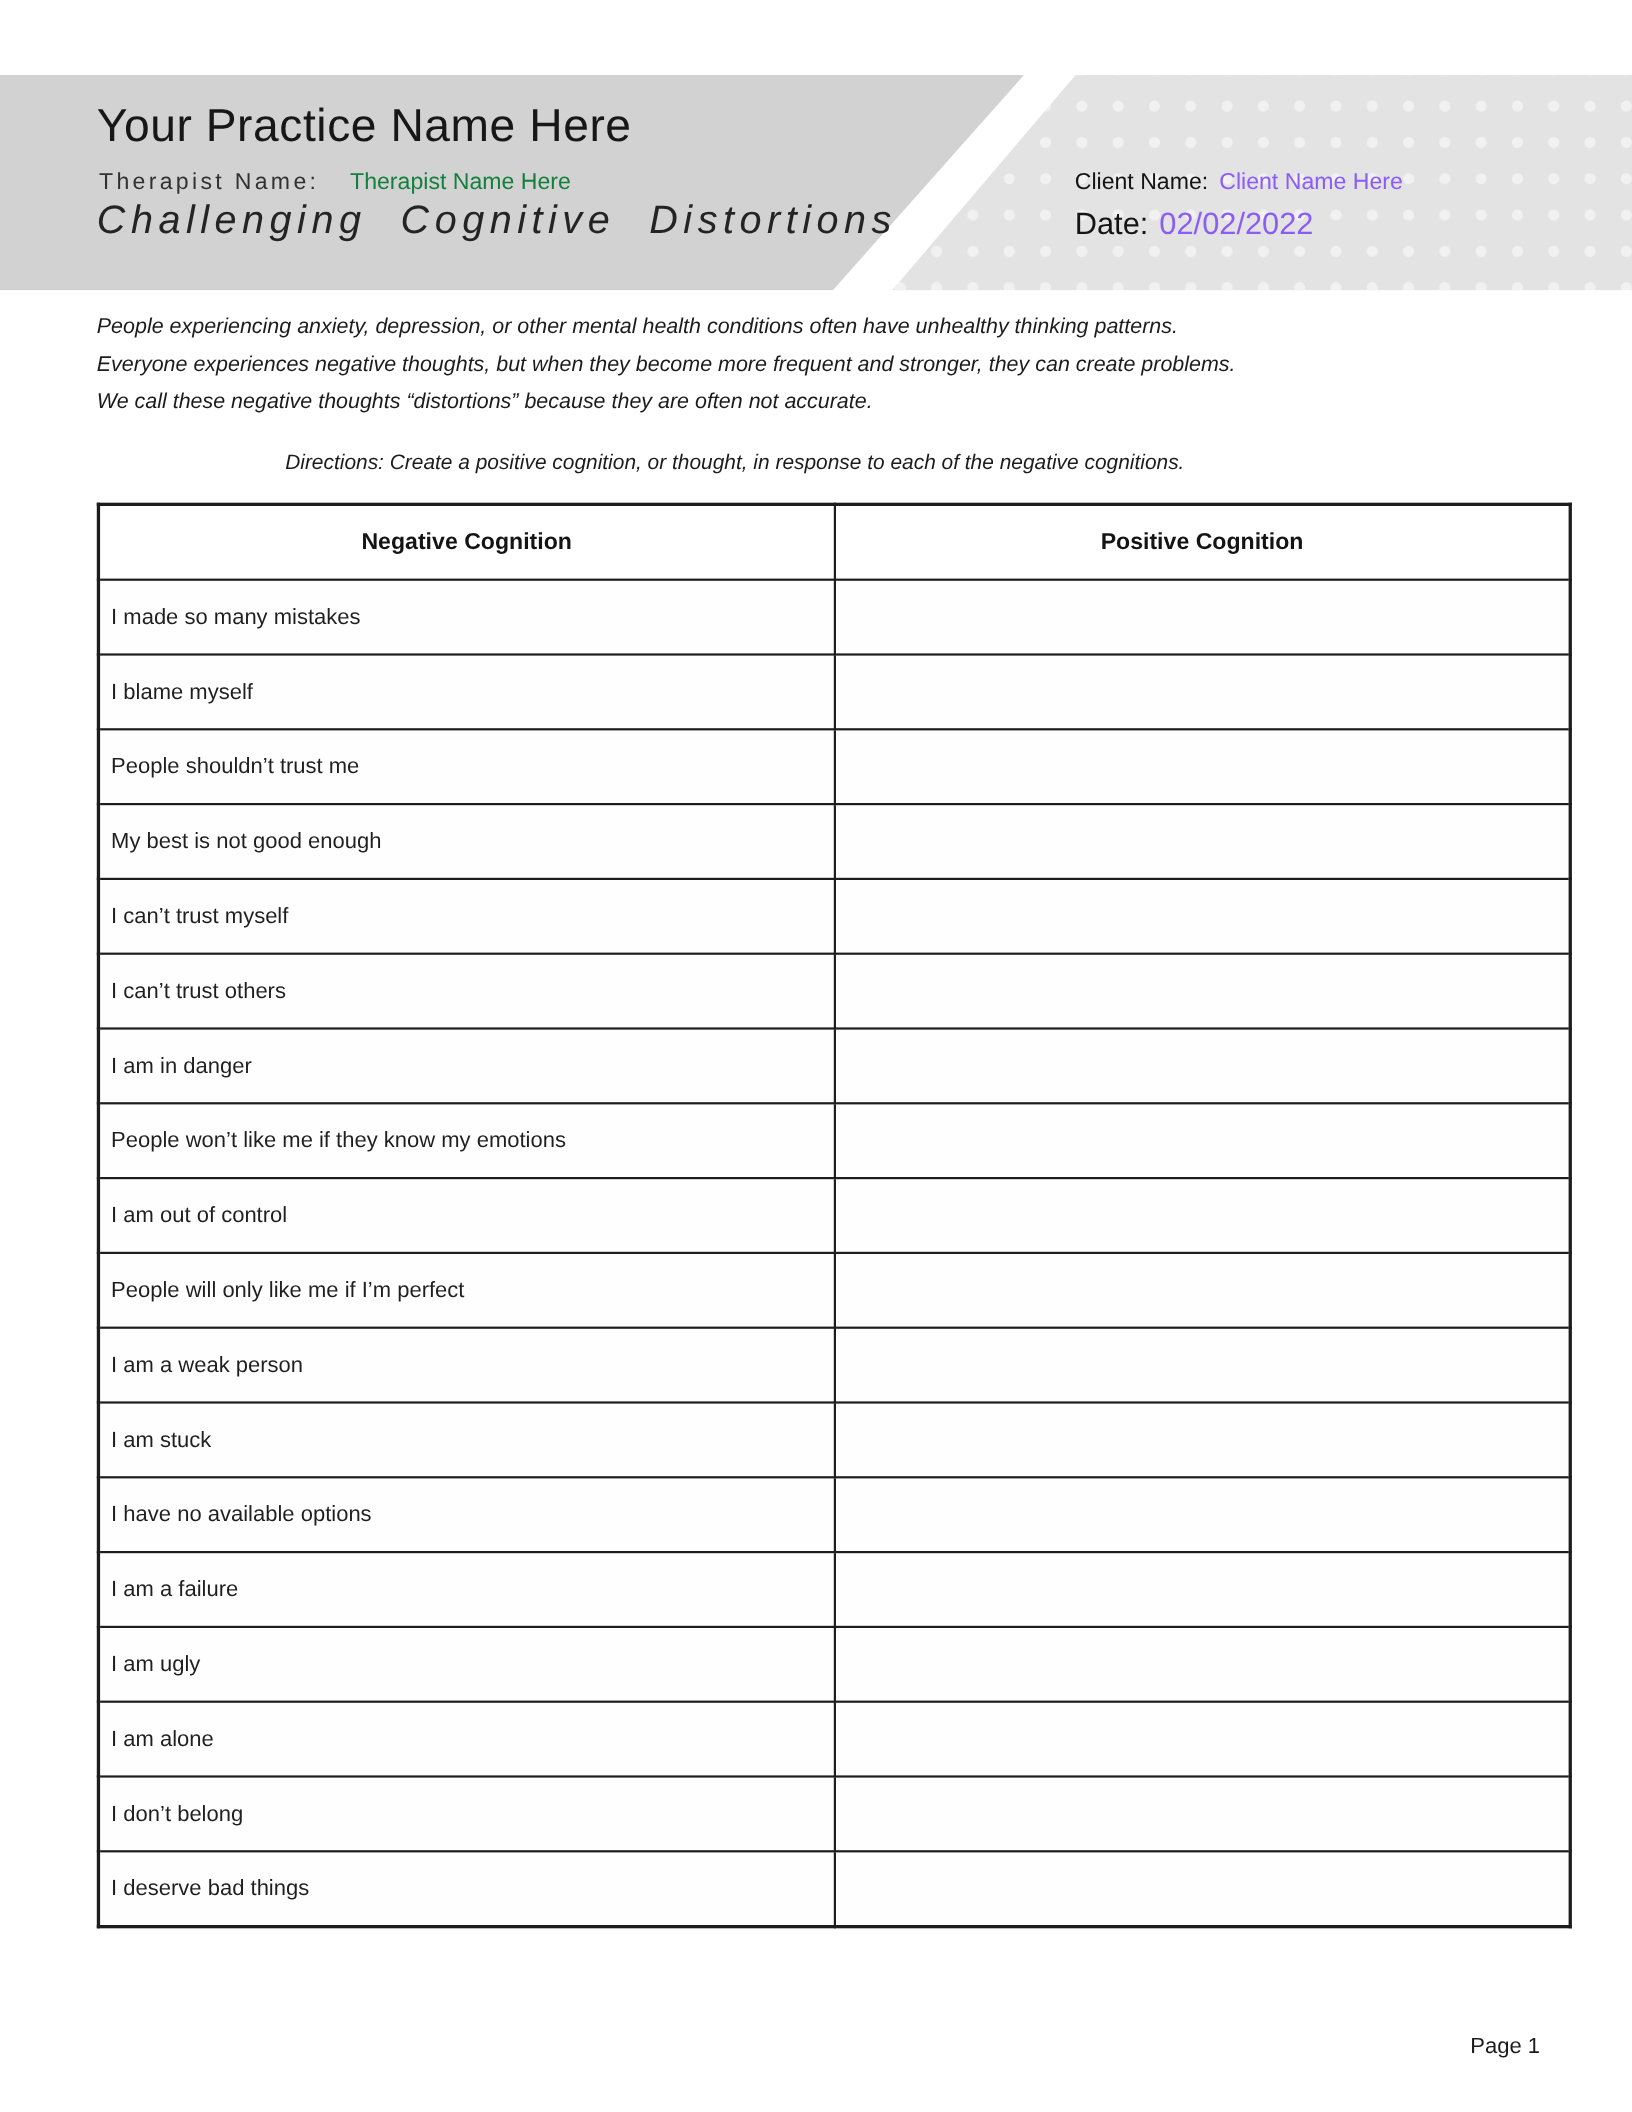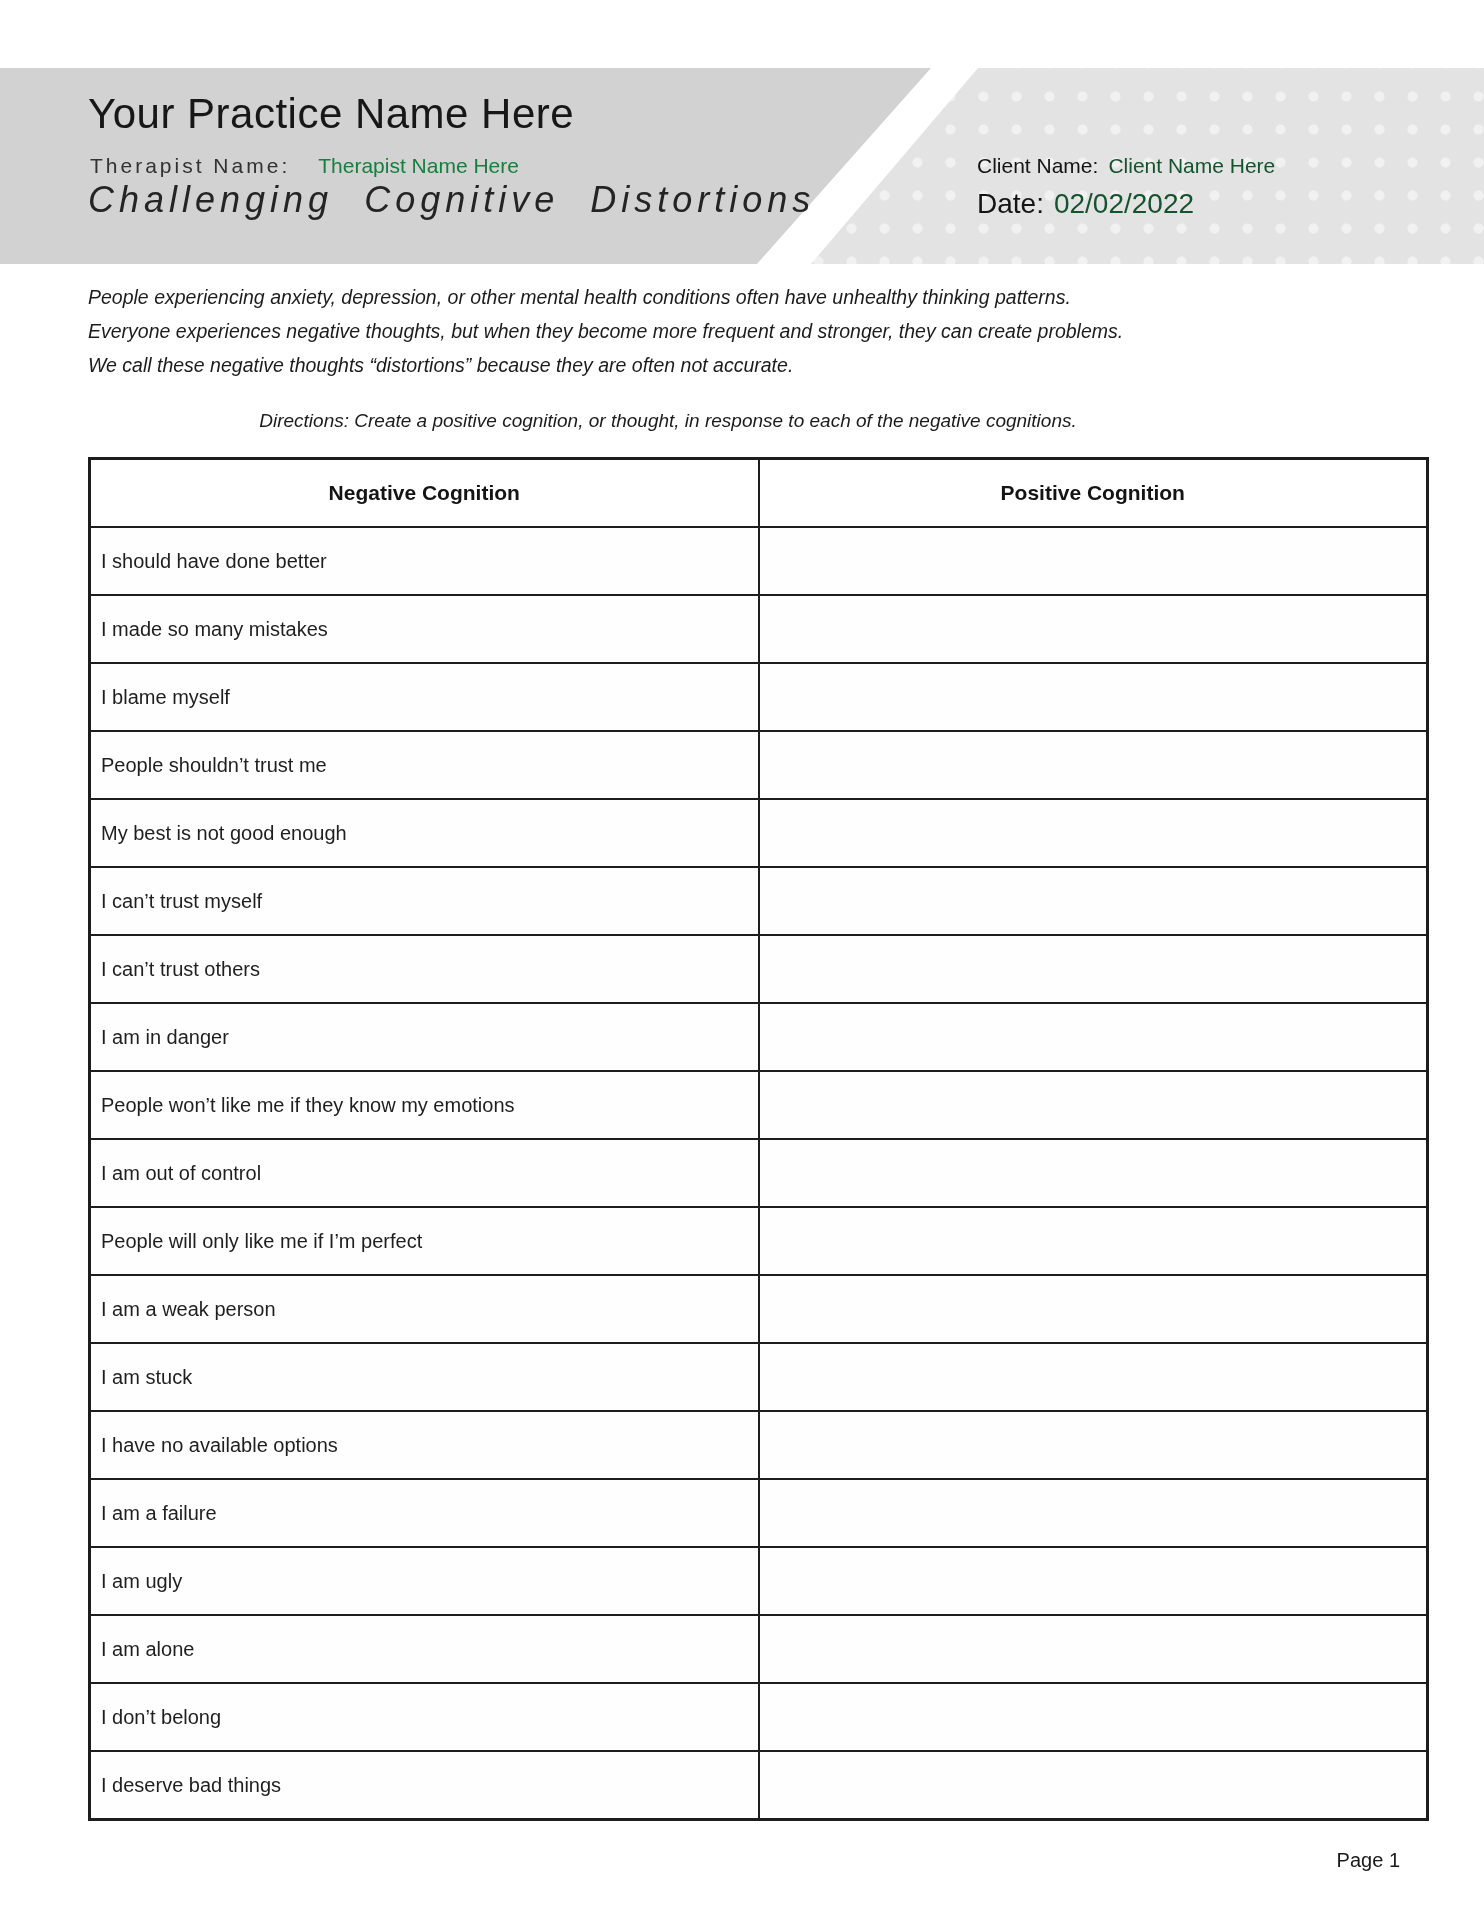--- a/index.html
+++ b/index.html
@@ -35,21 +35,21 @@
   .therapist-line .value { margin-left:28px; color:#15803d; }
 
   .script-title {
     position:absolute; left:88px; top:180px;
     font-family:Liberation Sans, sans-serif; font-style:italic;
     font-size:36px; letter-spacing:5px; word-spacing:16px; color:#242424; line-height:1.1;
   }
 
   .client-line { position:absolute; left:977px; top:153px; font-size:21px; line-height:1.2; color:#141414; }
   .date-line   { position:absolute; left:977px; top:187px; font-size:28px; line-height:1.2; color:#141414; }
-  .client-line .value, .date-line .value { margin-left:10px; color:#14532d;margin-top:12px; }
+  .client-line .value, .date-line .value { margin-left:10px; color:#8b5cf6;margin-top:12px; }
 
   .intro {
     position:absolute; left:88px; top:280px; width:1160px;
     font-style:italic; font-size:19.5px; line-height:34px; color:#1c1c1c;
   }
   .directions {
     position:absolute; left:88px; top:410px; width:1160px;
     font-style:italic; font-size:19px; color:#1c1c1c;text-align:center;
   }
 
@@ -105,24 +105,20 @@
   <div class="directions">Directions: Create a positive cognition, or thought, in response to each of the negative cognitions.</div>
 
   <table class="cog-table">
     <thead>
       <tr>
         <th>Negative Cognition</th>
         <th>Positive Cognition</th>
       </tr>
     </thead>
     <tbody id="rows">
-        <tr>
-          <td>I should have done better</td>
-          <td></td>
-        </tr>
         <tr>
           <td>I made so many mistakes</td>
           <td></td>
         </tr>
         <tr>
           <td>I blame myself</td>
           <td></td>
         </tr>
         <tr>
           <td>People shouldn’t trust me</td>

